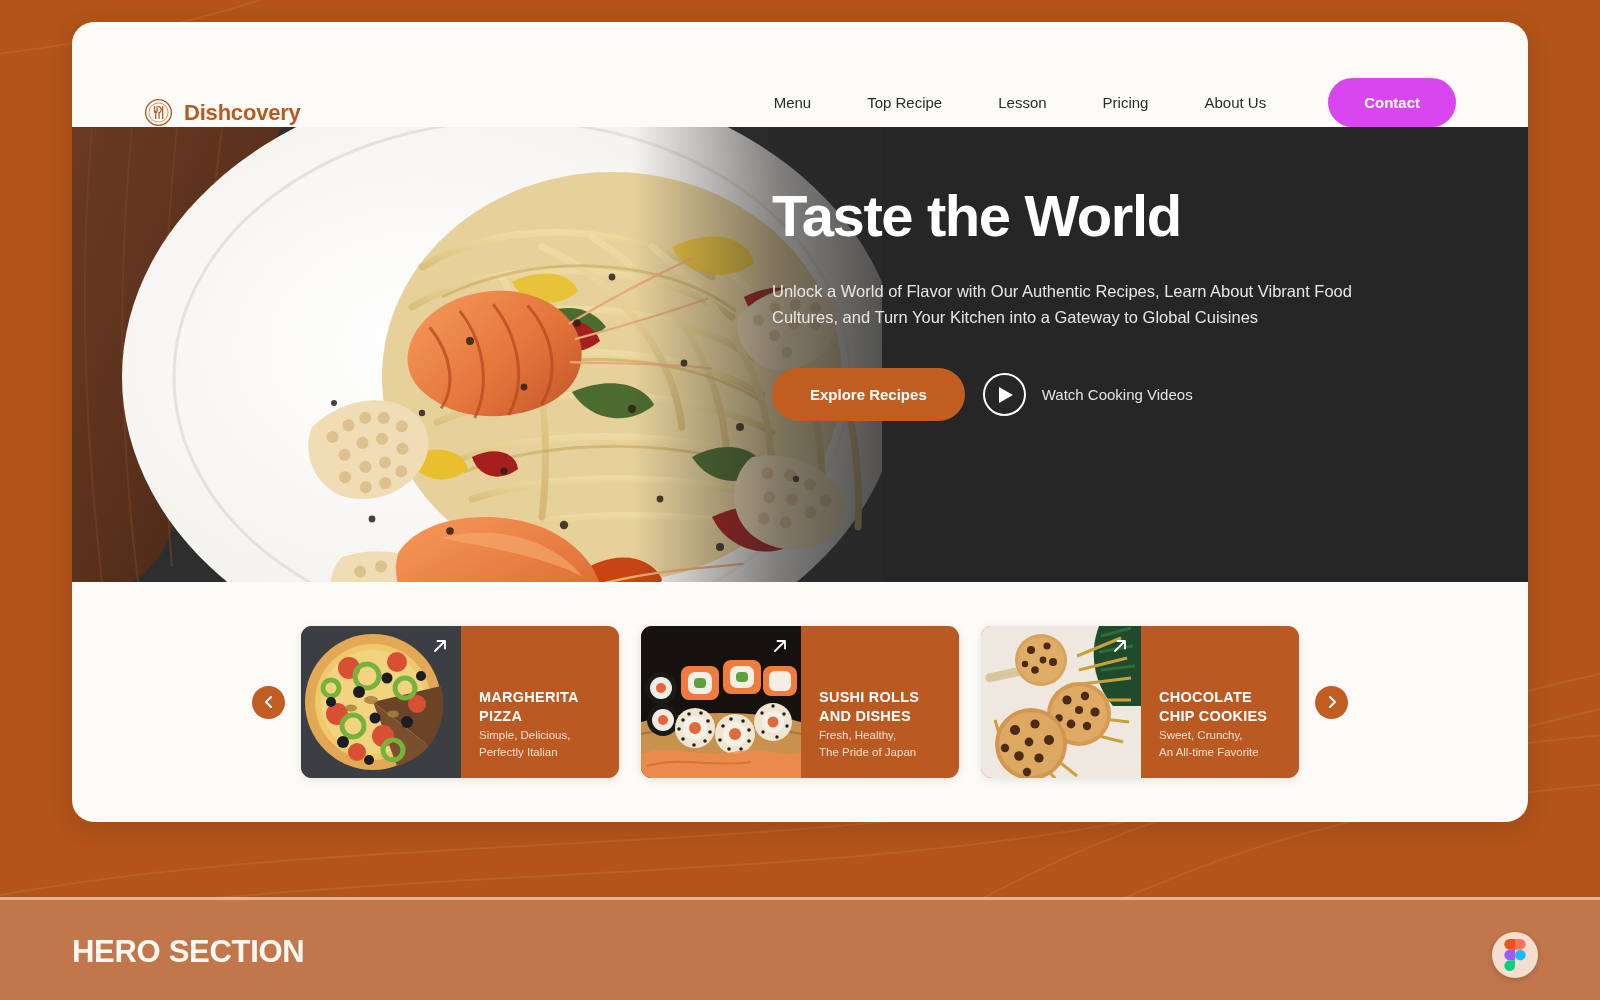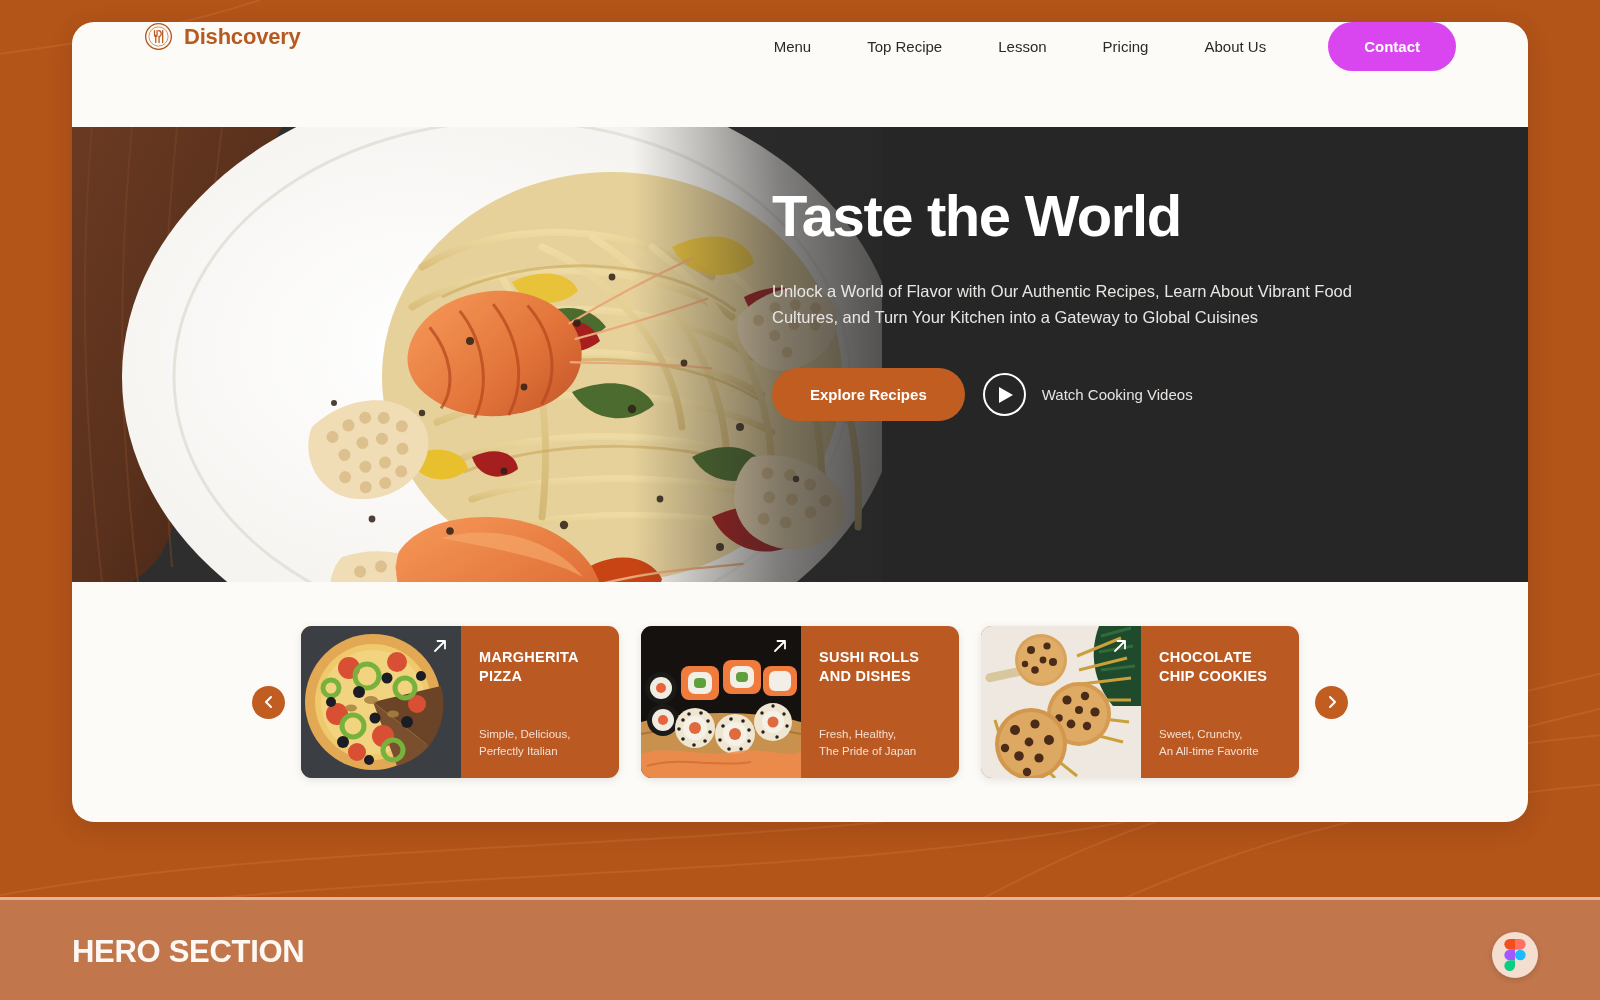--- a/index.html
+++ b/index.html
@@ -36,21 +36,21 @@
   
   .page-card {
     position:absolute; left:72px; top:22px;
     width:1456px; height:800px;
     background:#fdfbf7; border-radius:22px; overflow:hidden;
     box-shadow:0 6px 26px rgba(0,0,0,.12);
   }
 
   
   .navbar {
-    height:105px; display:flex; align-items:flex-start;
+    height:105px; display:flex; align-items:flex-end;
     padding:0 72px 0 72px; position:relative;
   }
   .brand { display:flex; align-items:center; gap:11px; }
   .brand-mark { width:29px; height:29px; flex:0 0 29px; }
   .brand-name {
     font-size:22px; font-weight:bold; color:#b65a20; letter-spacing:-0.2px;
   }
   .nav-links {
     margin-left:auto; display:flex; align-items:center; gap:0;
   }
@@ -126,20 +126,21 @@
     box-shadow:0 2px 8px rgba(0,0,0,.10);
   }
   .rcard-img { width:160px; height:152px; flex:0 0 160px; position:relative; overflow:hidden; }
   .rcard-img svg { display:block; }
   .rcard-arrow {
     position:absolute; right:12px; top:11px; width:18px; height:18px;
   }
   .rcard-body {
     flex:1; padding:22px 16px 18px 18px; display:flex; flex-direction:column;
     justify-content:space-between;
+    margin-top:40px;
   }
   .rcard-title {
     font-size:14.5px; font-weight:bold; color:#ffffff; line-height:1.33;
     letter-spacing:0.25px;
   }
   .rcard-desc {
     font-size:11.5px; color:#f4ded0; line-height:1.5;
   }
 </style>
 </head>

